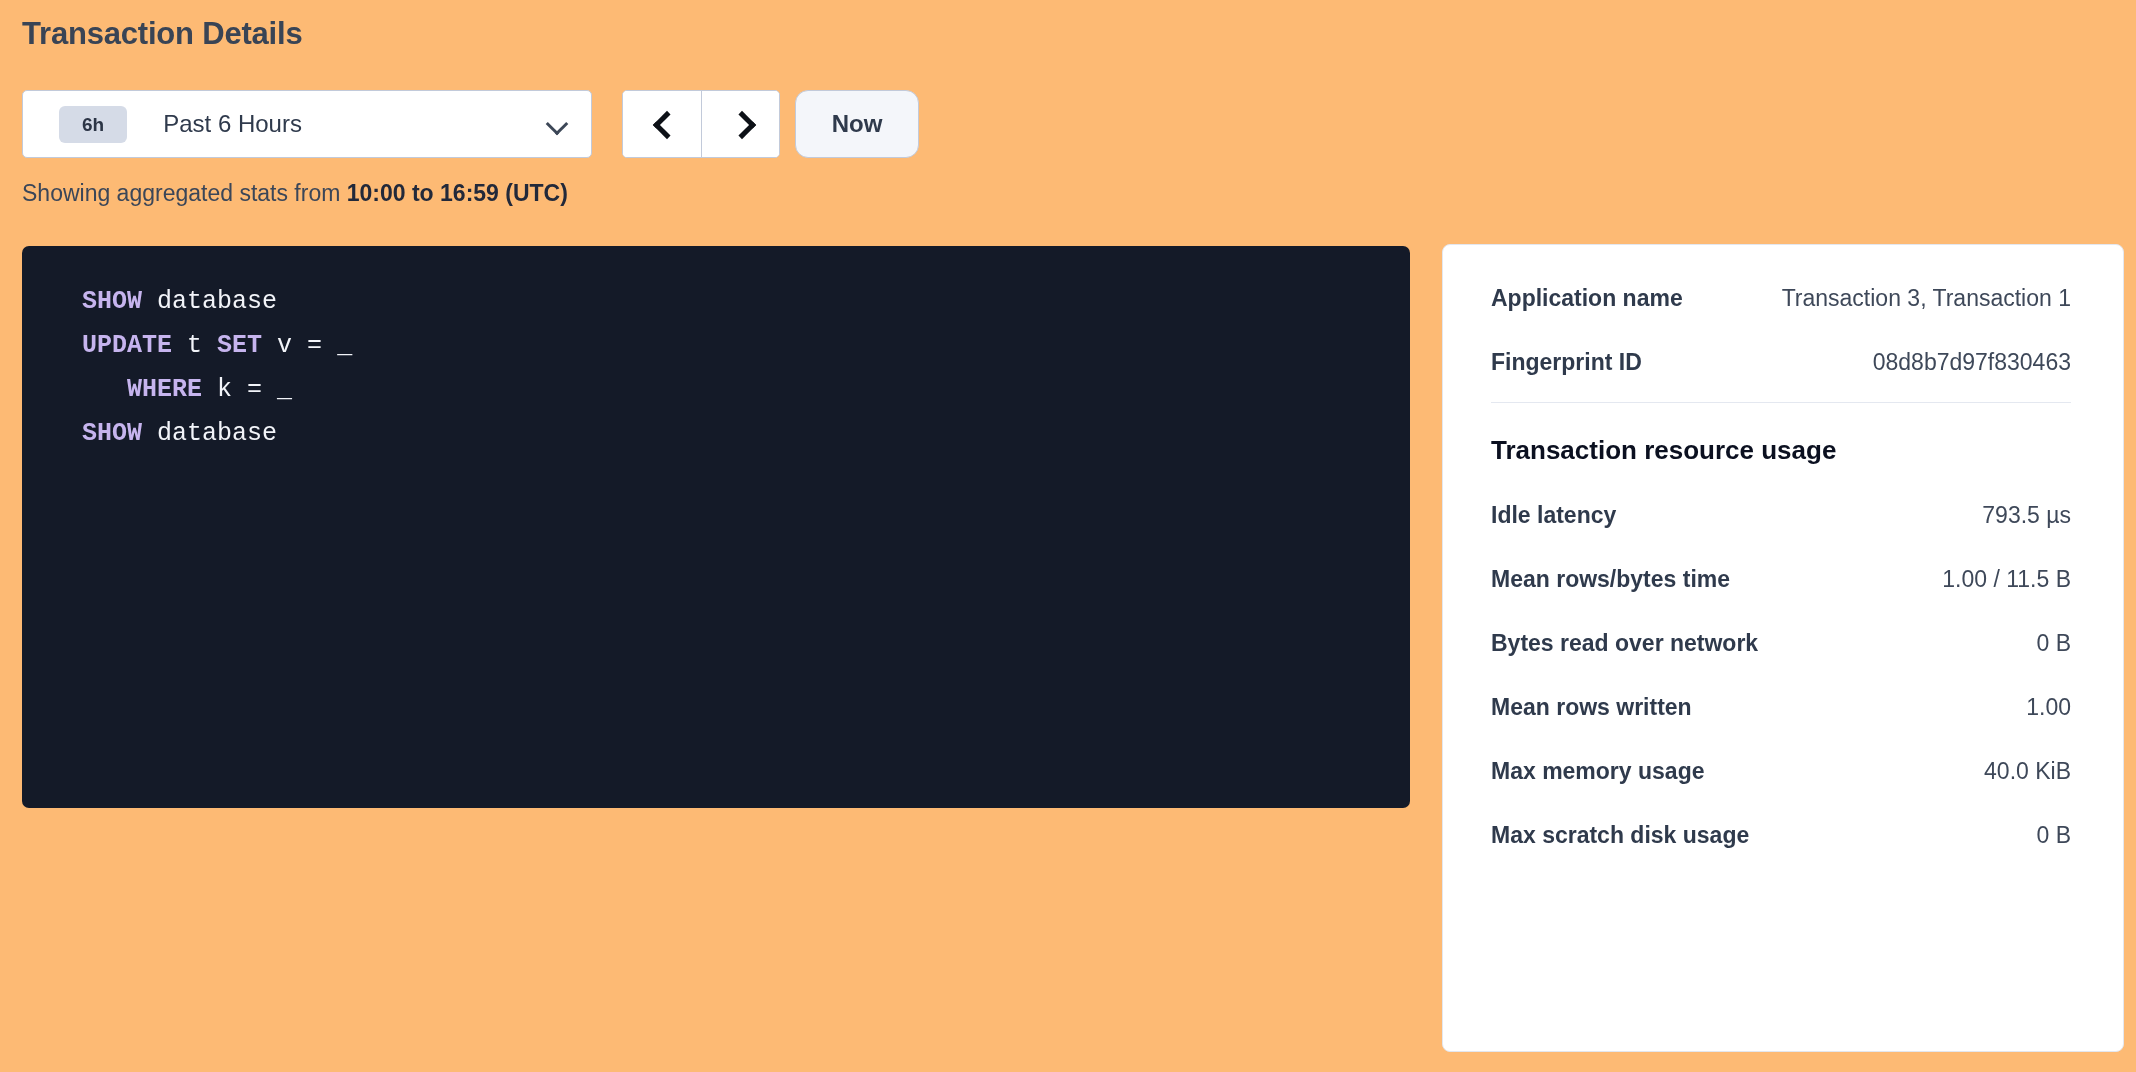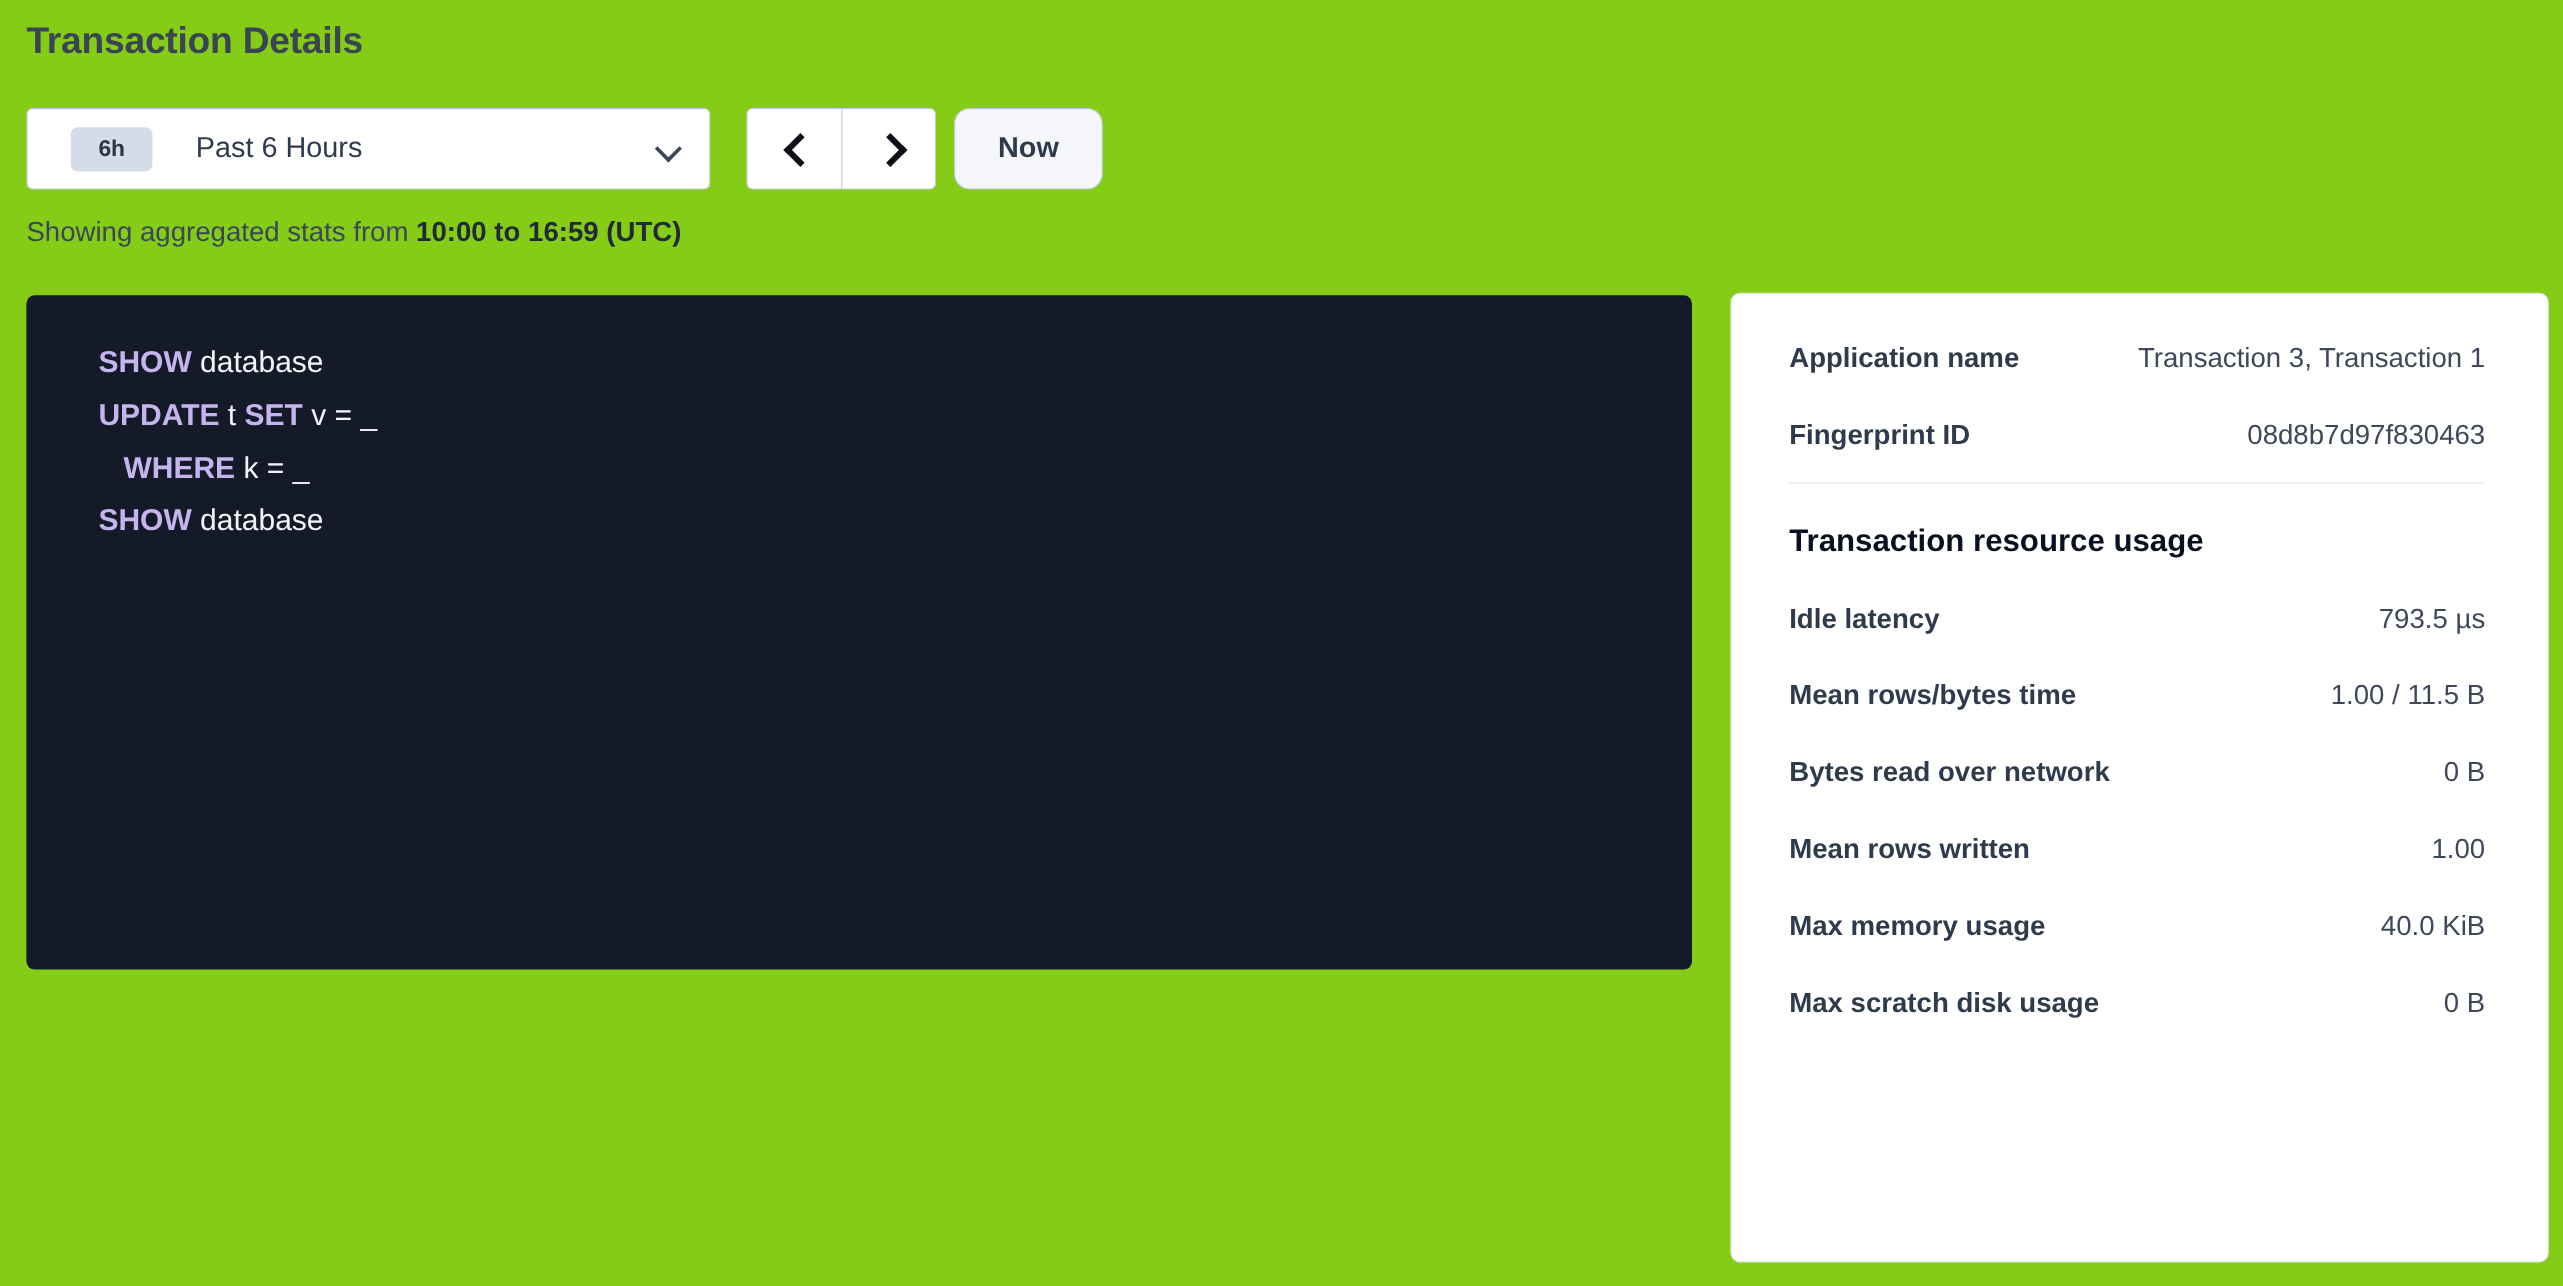--- a/index.html
+++ b/index.html
@@ -9,21 +9,21 @@
     height: 1072px;
     background: #f3f5f9;
     font-family: "Liberation Sans", sans-serif;
     overflow: hidden;
   }
 
   #page {
     position: relative;
     width: 2136px;
     height: 1072px;
-    background: #84cc16;
+    background: #fdba74;
   }
 
   
   .page-title {
     position: absolute;
     left: 22px;
     top: 16px;
     font-size: 31px;
     font-weight: bold;
     color: #394455;
@@ -148,21 +148,21 @@
   
   .code-block {
     position: absolute;
     left: 22px;
     top: 246px;
     width: 1388px;
     height: 562px;
     background: #141a28;
     border-radius: 7px;
     padding: 34px 0 0 60px;
-    font-family: Liberation Sans, sans-serif;
+    font-family: Liberation Mono, monospace;
     font-size: 25px;
     line-height: 44px;
     white-space: pre;
     overflow: hidden;
   }
   .tok-kw  { color: #c6b4ee; font-weight: bold; }
   .tok-id  { color: #f2f4f9; }
   .tok-op  { color: #f2f4f9; }
   .tok-ph  { color: #f2f4f9; }
 

